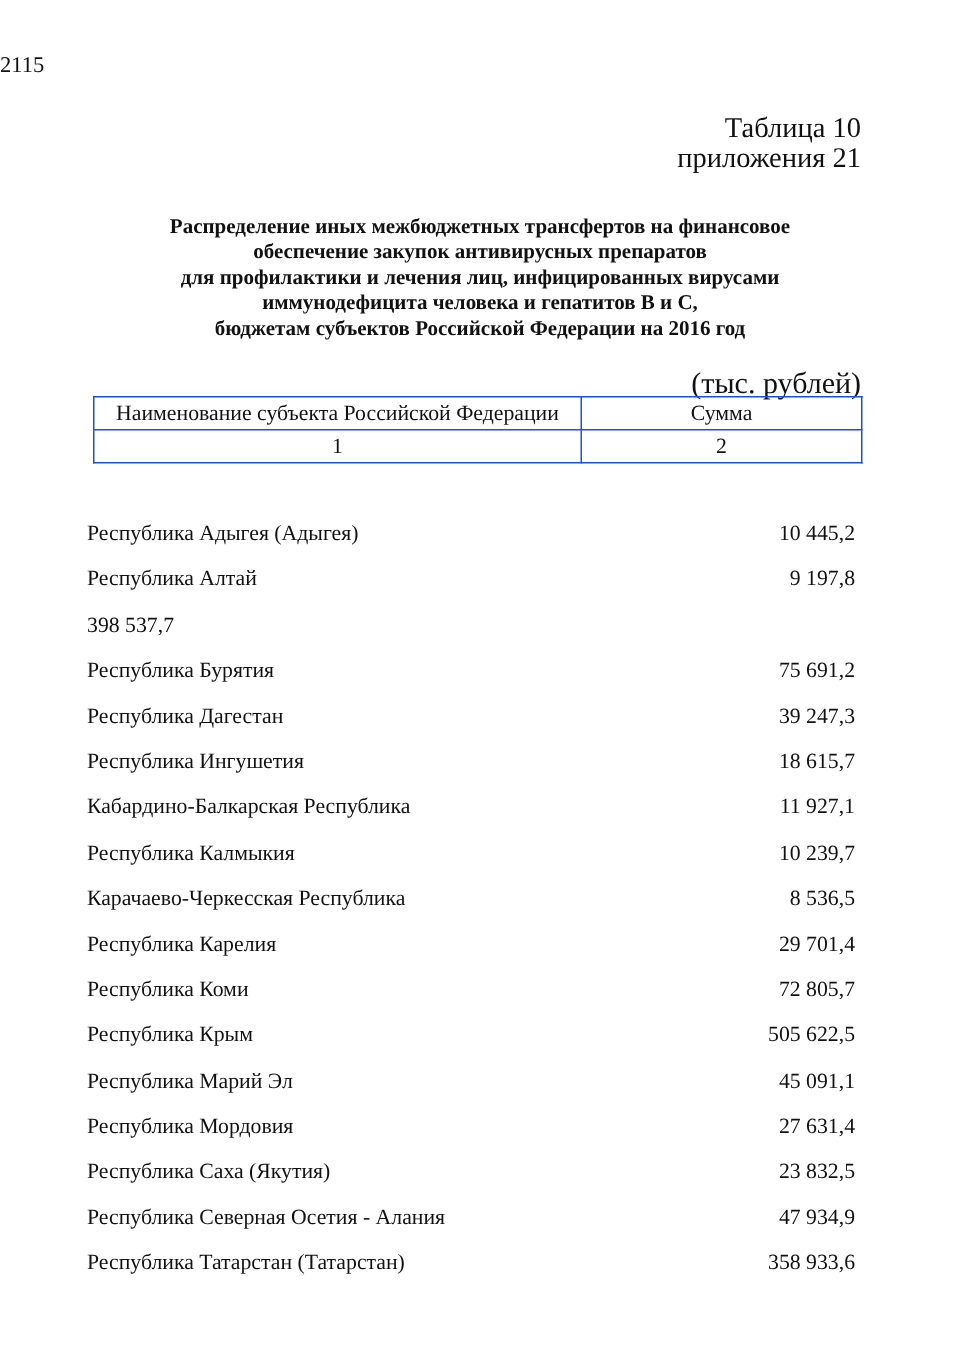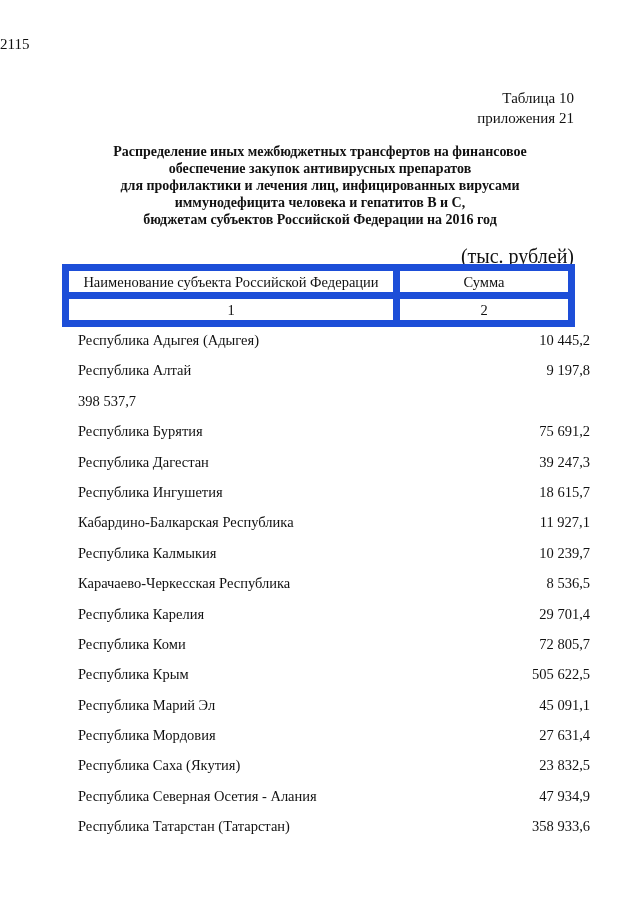--- a/index.html
+++ b/index.html
@@ -18,24 +18,24 @@
     .page-number {
       position: absolute;
       top: 36px;
       left: 0;
       width: 640px;
       text-align: left;
       font-size: 15px;
     }
     .table-ref {
       position: absolute;
-      top: 88px;
+      top: 76px;
       right: 66px;
       text-align: right;
-      font-size: 15px;
+      font-size: 19px;
       line-height: 20px;
     }
     .doc-title {
       position: absolute;
       top: 143px;
       left: 60px;
       width: 520px;
       text-align: center;
       font-weight: bold;
       font-size: 14px;
@@ -50,33 +50,32 @@
     }
     table.header-table {
       position: absolute;
       top: 264px;
       left: 62px;
       width: 513px;
       border-collapse: collapse;
       font-size: 14.5px;
     }
     table.header-table td {
-      border: 7px solid #1d4ed8;
+      border: 1px solid #1d4ed8;
       text-align: center;
       padding: 0;
       height: 21px;
       line-height: 20px;
     }
     table.header-table td.col1 { width: 324px; }
     .rows {
       position: absolute;
-      top: 332px;
+      top: 348px;
       left: 58px;
       width: 512px;
-      margin-left: 20px;
     }
     .row {
       display: flex;
       justify-content: space-between;
       align-items: baseline;
       height: 30.4px;
       font-size: 14.5px;
     }
     .row .name { white-space: nowrap; }
     .row .amount { white-space: nowrap; text-align: right; }

